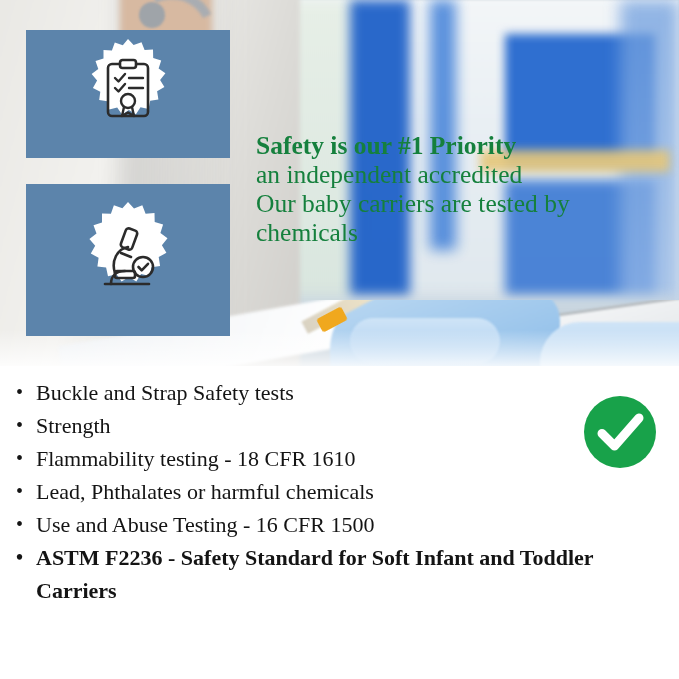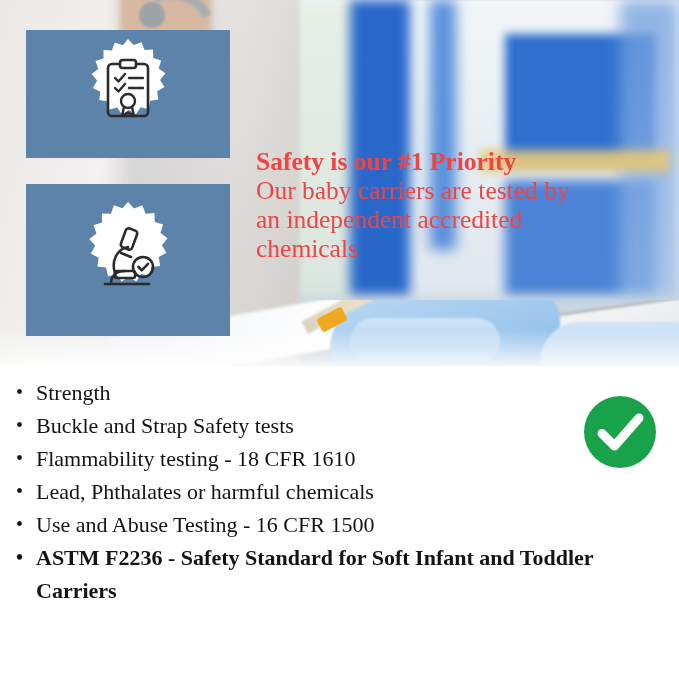--- a/index.html
+++ b/index.html
@@ -216,23 +216,23 @@
   }
   #icon-box-1 { left: 26px; top: 30px; width: 204px; height: 128px; }
   #icon-box-2 { left: 26px; top: 184px; width: 204px; height: 152px; }
 
   .badge-circle { display: block; }
 
   
   .headline {
     position: absolute;
     left: 256px;
-    top: 147px;
+    top: 131px;
     width: 420px;
-    color: #ef4444;
+    color: #15803d;
     font-family: "Liberation Serif", serif;
     font-size: 25.5px;
     line-height: 29px;
     font-weight: 700;
   }
   .headline .l1 { font-weight: 700; }
   .headline .rest { font-weight: 400; }
 
   
   .bullets {
@@ -336,29 +336,29 @@
         <line x1="4" y1="57" x2="48" y2="57"></line>
         <path d="M10 57 C10 48 16 44 24 44"></path>
         <circle cx="42" cy="40" r="10"></circle>
         <path d="M37.5 40 l3.2 3.4 L47 36.8"></path>
       </g>
     </svg>
   </div>
 
   <div class="headline">
     <div class="l1">Safety is our #1 Priority</div>
+    <div class="rest">an independent accredited</div>
     <div class="rest">Our baby carriers are tested by</div>
-    <div class="rest">an independent accredited</div>
     <div class="rest">chemicals</div>
   </div>
 
   <div class="content">
     <ul class="bullets">
+      <li>Buckle and Strap Safety tests</li>
       <li>Strength</li>
-      <li>Buckle and Strap Safety tests</li>
       <li>Flammability testing - 18 CFR 1610</li>
       <li>Lead, Phthalates or harmful chemicals</li>
       <li>Use and Abuse Testing - 16 CFR 1500</li>
       <li class="wrap">ASTM F2236 - Safety Standard for Soft Infant and Toddler Carriers</li>
     </ul>
 
     <svg class="check-badge" viewBox="0 0 76 76">
       <circle cx="38" cy="38" r="36" fill="#18a24a"></circle>
       <path d="M20 39.5 L32.5 52 L57 24" fill="none" stroke="#ffffff" stroke-width="9" stroke-linecap="round" stroke-linejoin="round"></path>
     </svg>

